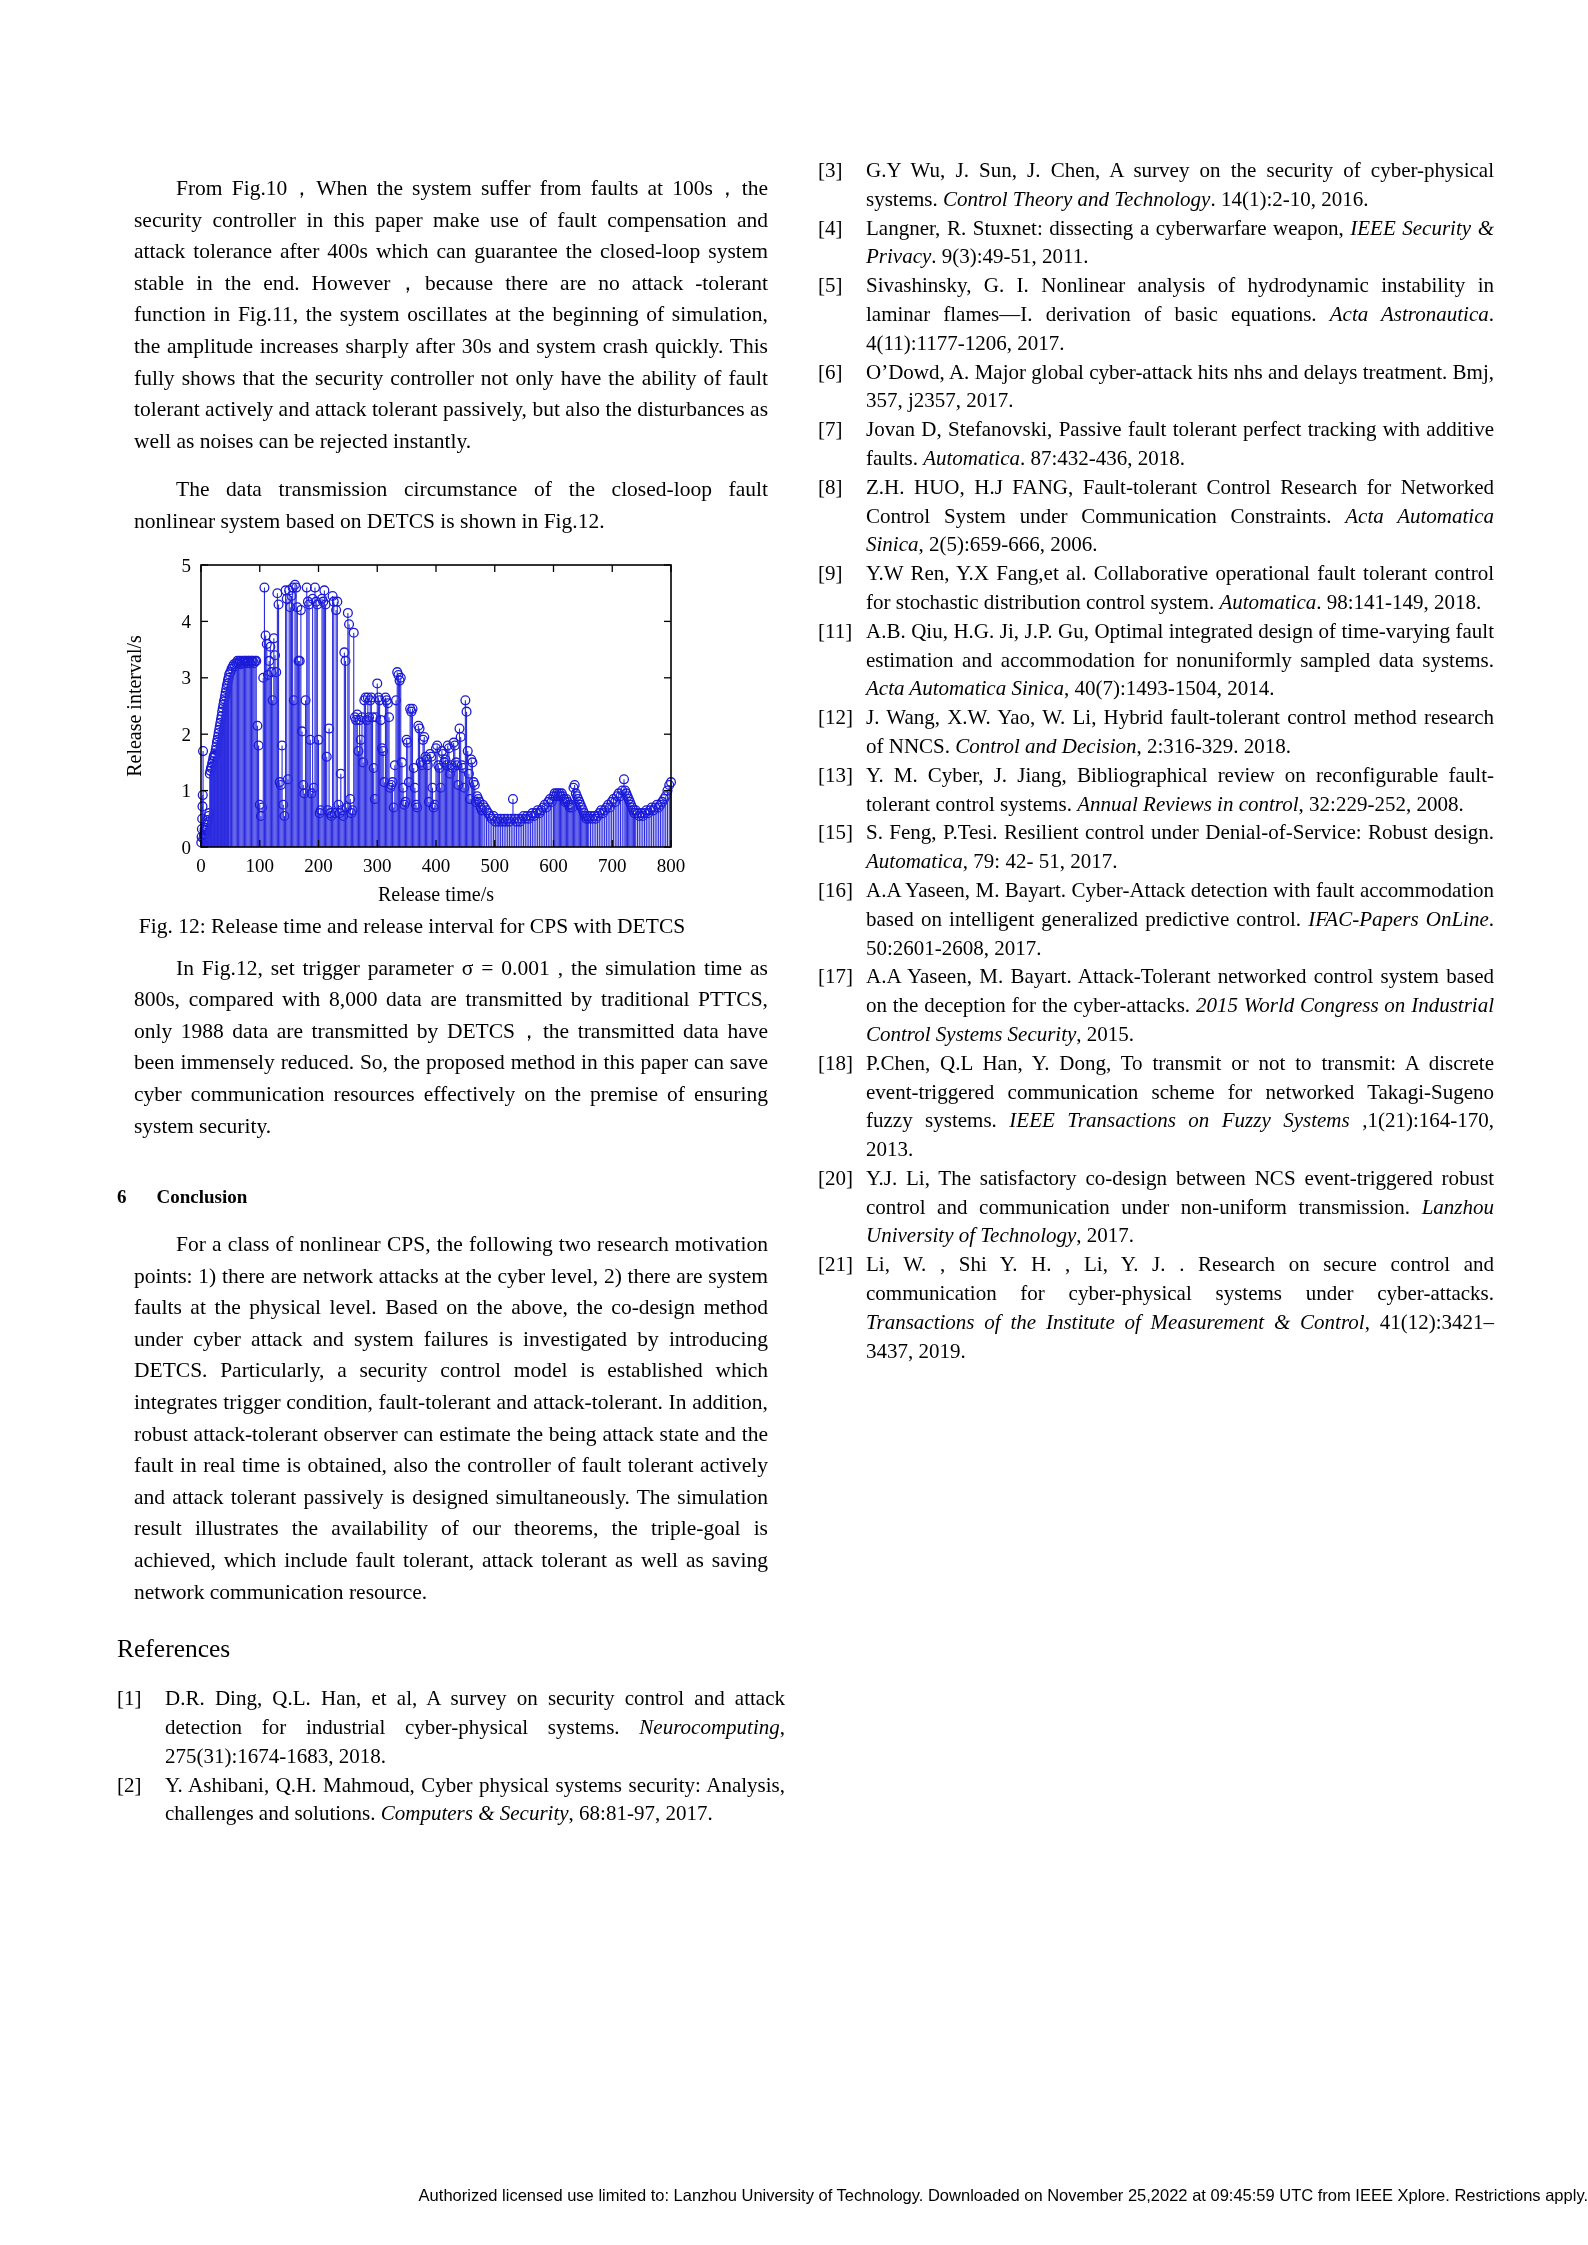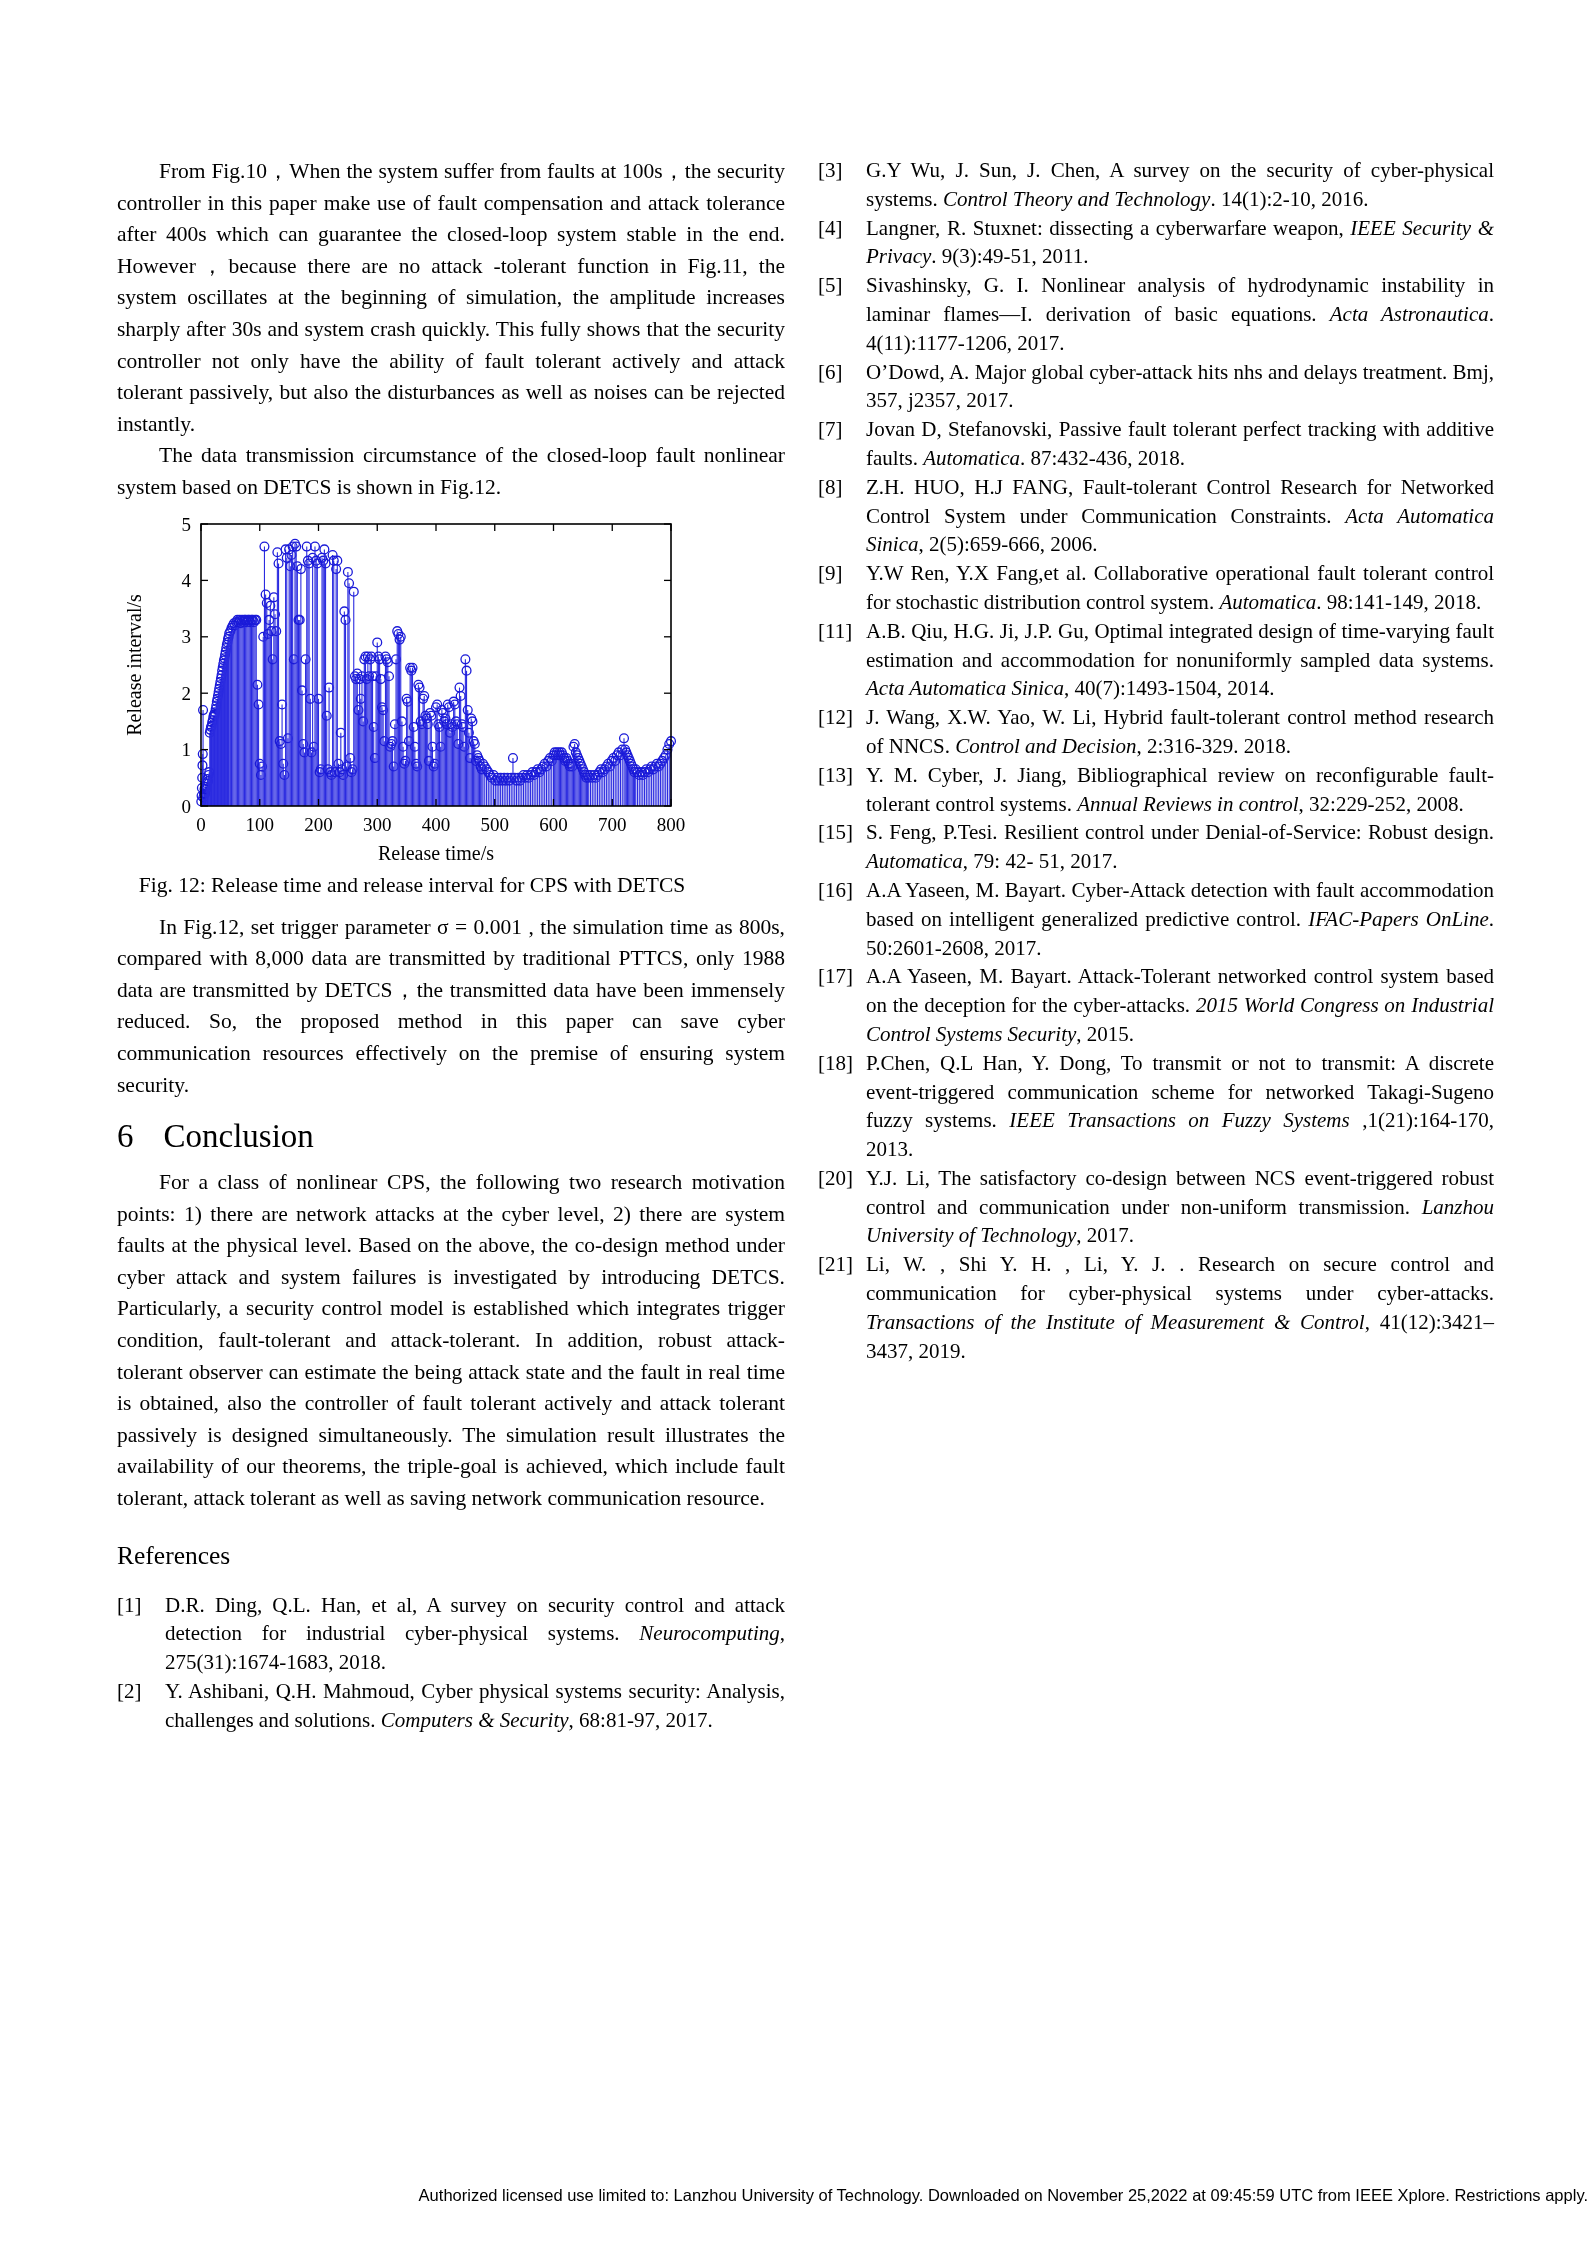--- a/index.html
+++ b/index.html
@@ -9,31 +9,31 @@
     width: 1588px;
     height: 2245px;
     background: #ffffff;
     font-family: "Liberation Serif", serif;
     color: #000;
     overflow: hidden;
   }
   .col-left  { position: absolute; left: 117px; top: 156px; width: 668px; }
   .col-right { position: absolute; left: 818px; top: 156px; width: 676px; }
   .body-text { font-size: 21.5px; line-height: 31.6px; text-align: justify; }
-  .para { text-indent: 42px; margin: 0; }
+  .para { text-indent: 42px; margin: 17px; }
   .figure-block { margin: 10px 0 0 2px; width: 586px; }
   .fig-caption {
     font-size: 21.5px;
     text-align: center;
     line-height: 30px;
   }
   .section-heading {
-    font-weight: normal;
-    font-size: 33px;
-    margin: 20px 0 16px 0;
+    font-weight: bold;
+    font-size: 19px;
+    margin: 40px 0 16px 0;
     line-height: 30px;
   }
   .section-heading .num { display: inline-block; margin-right: 30px; }
   .refs-heading {
     font-weight: normal;
     font-size: 25.5px;
     margin: 26px 0 20px 0;
     line-height: 30px;
   }
   .ref {

